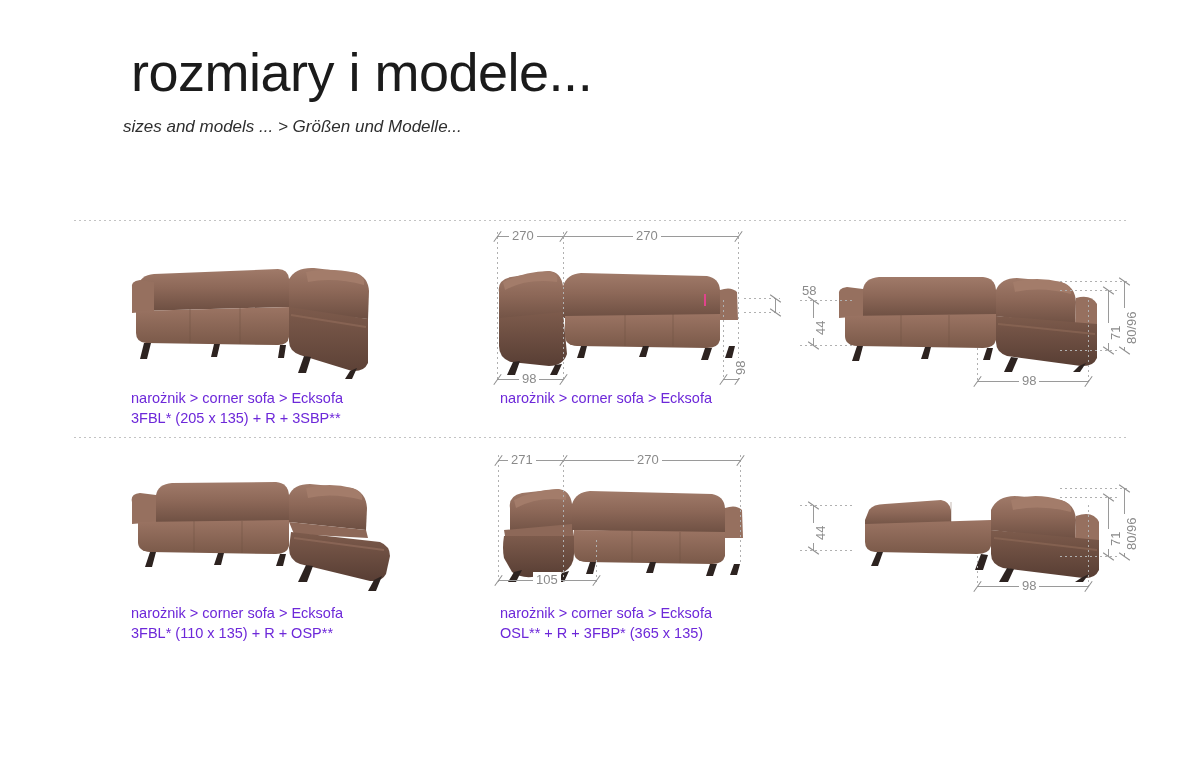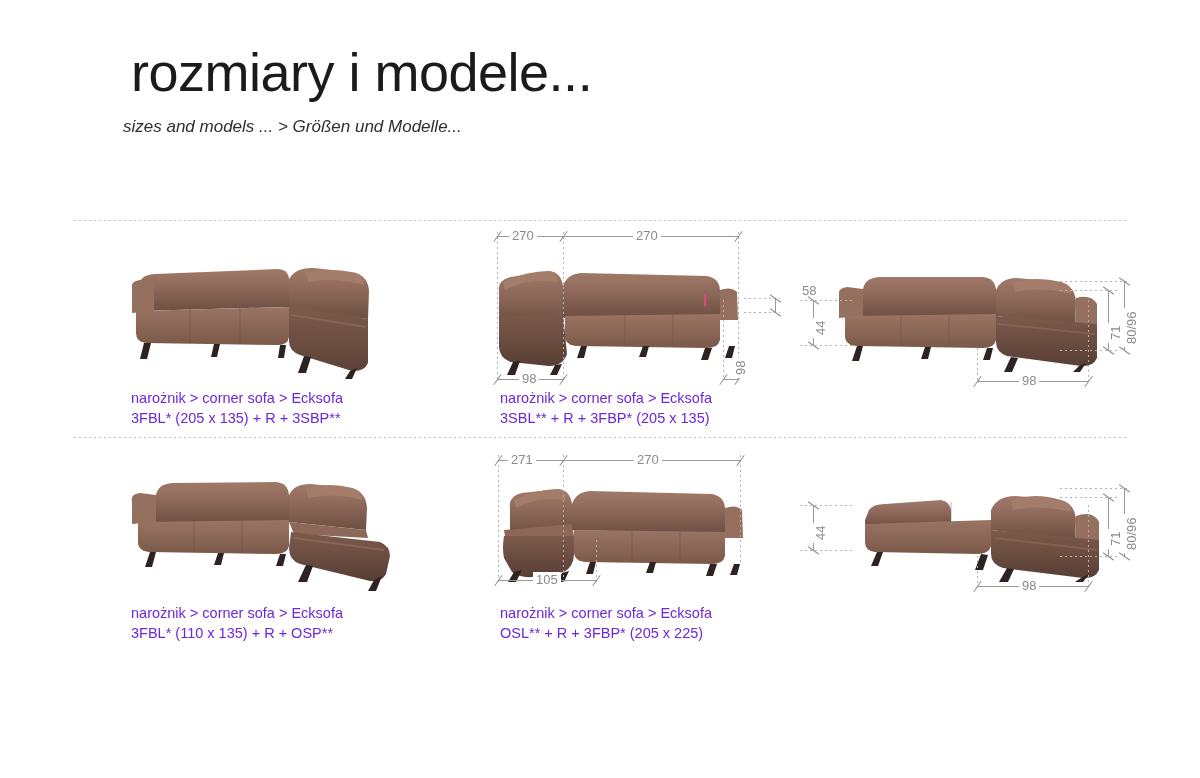--- a/index.html
+++ b/index.html
@@ -205,21 +205,20 @@
     <div class="dimtext" style="left:519px;top:371px;">98</div>
 
     <div class="dimline" style="left:723px;top:379px;width:15px;"></div>
     <div class="tick" style="left:717px;top:379px;"></div>
     <div class="tick" style="left:732px;top:379px;"></div>
     <div class="dimtext rot" style="left:733px;top:378px;">98</div>
   </div>
 
   <div class="caption" style="left:500px;top:388px;">
     <span>narożnik &gt; corner sofa &gt; Ecksofa</span>
-    <span class="l2">3SBL** + R + 3FBP* (205 x 135)</span>
   </div>
 
   <div class="cell" style="left:835px;top:268px;">
     <svg width="290" height="105" viewBox="0 0 290 105">
       <defs>
         <linearGradient id="uph3" x1="0" y1="0" x2="0" y2="1">
           <stop offset="0%" stop-color="#a07a69"></stop>
           <stop offset="45%" stop-color="#8d6858"></stop>
           <stop offset="100%" stop-color="#6d4f42"></stop>
         </linearGradient>
@@ -389,21 +388,21 @@
 
     <div class="dimline" style="left:498px;top:580px;width:98px;"></div>
     <div class="extline" style="left:596px;top:540px;height:45px;"></div>
     <div class="tick" style="left:492px;top:580px;"></div>
     <div class="tick" style="left:590px;top:580px;"></div>
     <div class="dimtext" style="left:533px;top:572px;">105</div>
   </div>
 
   <div class="caption" style="left:500px;top:603px;">
     <span>narożnik &gt; corner sofa &gt; Ecksofa</span>
-    <span class="l2">OSL** + R + 3FBP* (205 x 225)</span>
+    <span class="l2">OSL** + R + 3FBP* (365 x 135)</span>
   </div>
 
   <div class="cell" style="left:845px;top:478px;">
     <svg width="280" height="105" viewBox="0 0 280 105">
       <defs>
         <linearGradient id="uph6" x1="0" y1="0" x2="0" y2="1">
           <stop offset="0%" stop-color="#a07a69"></stop>
           <stop offset="45%" stop-color="#8d6858"></stop>
           <stop offset="100%" stop-color="#6d4f42"></stop>
         </linearGradient>

